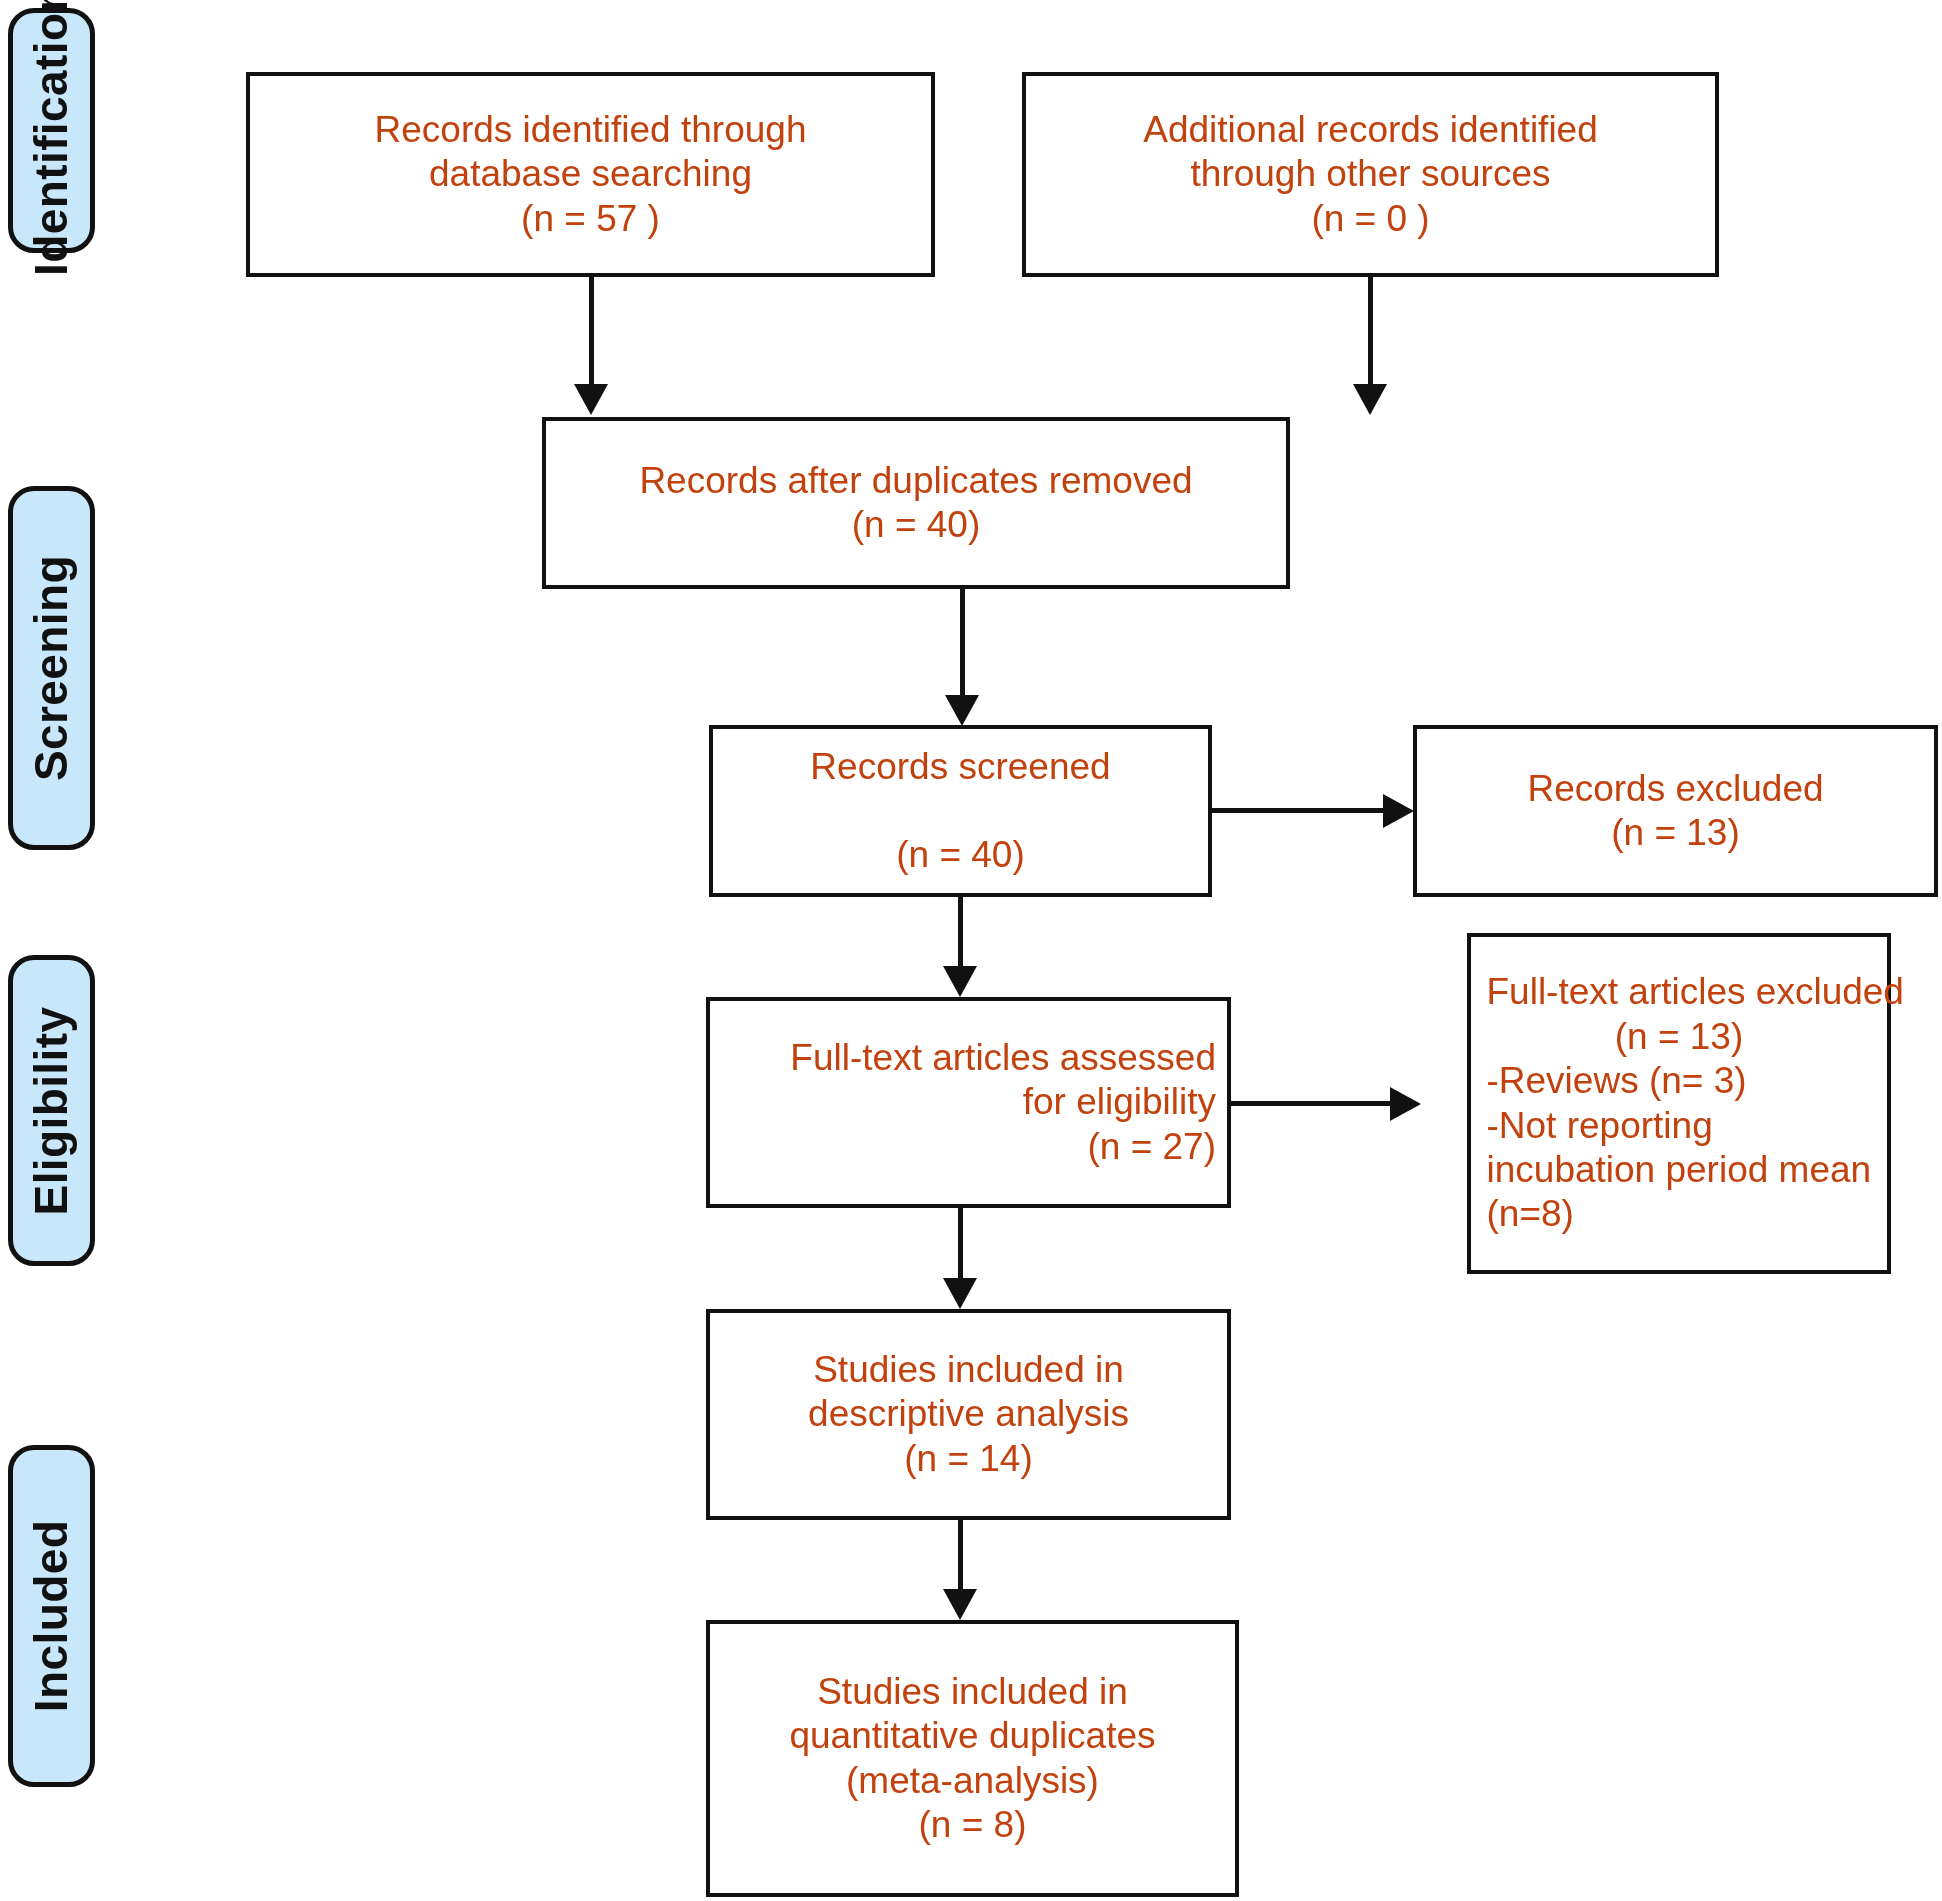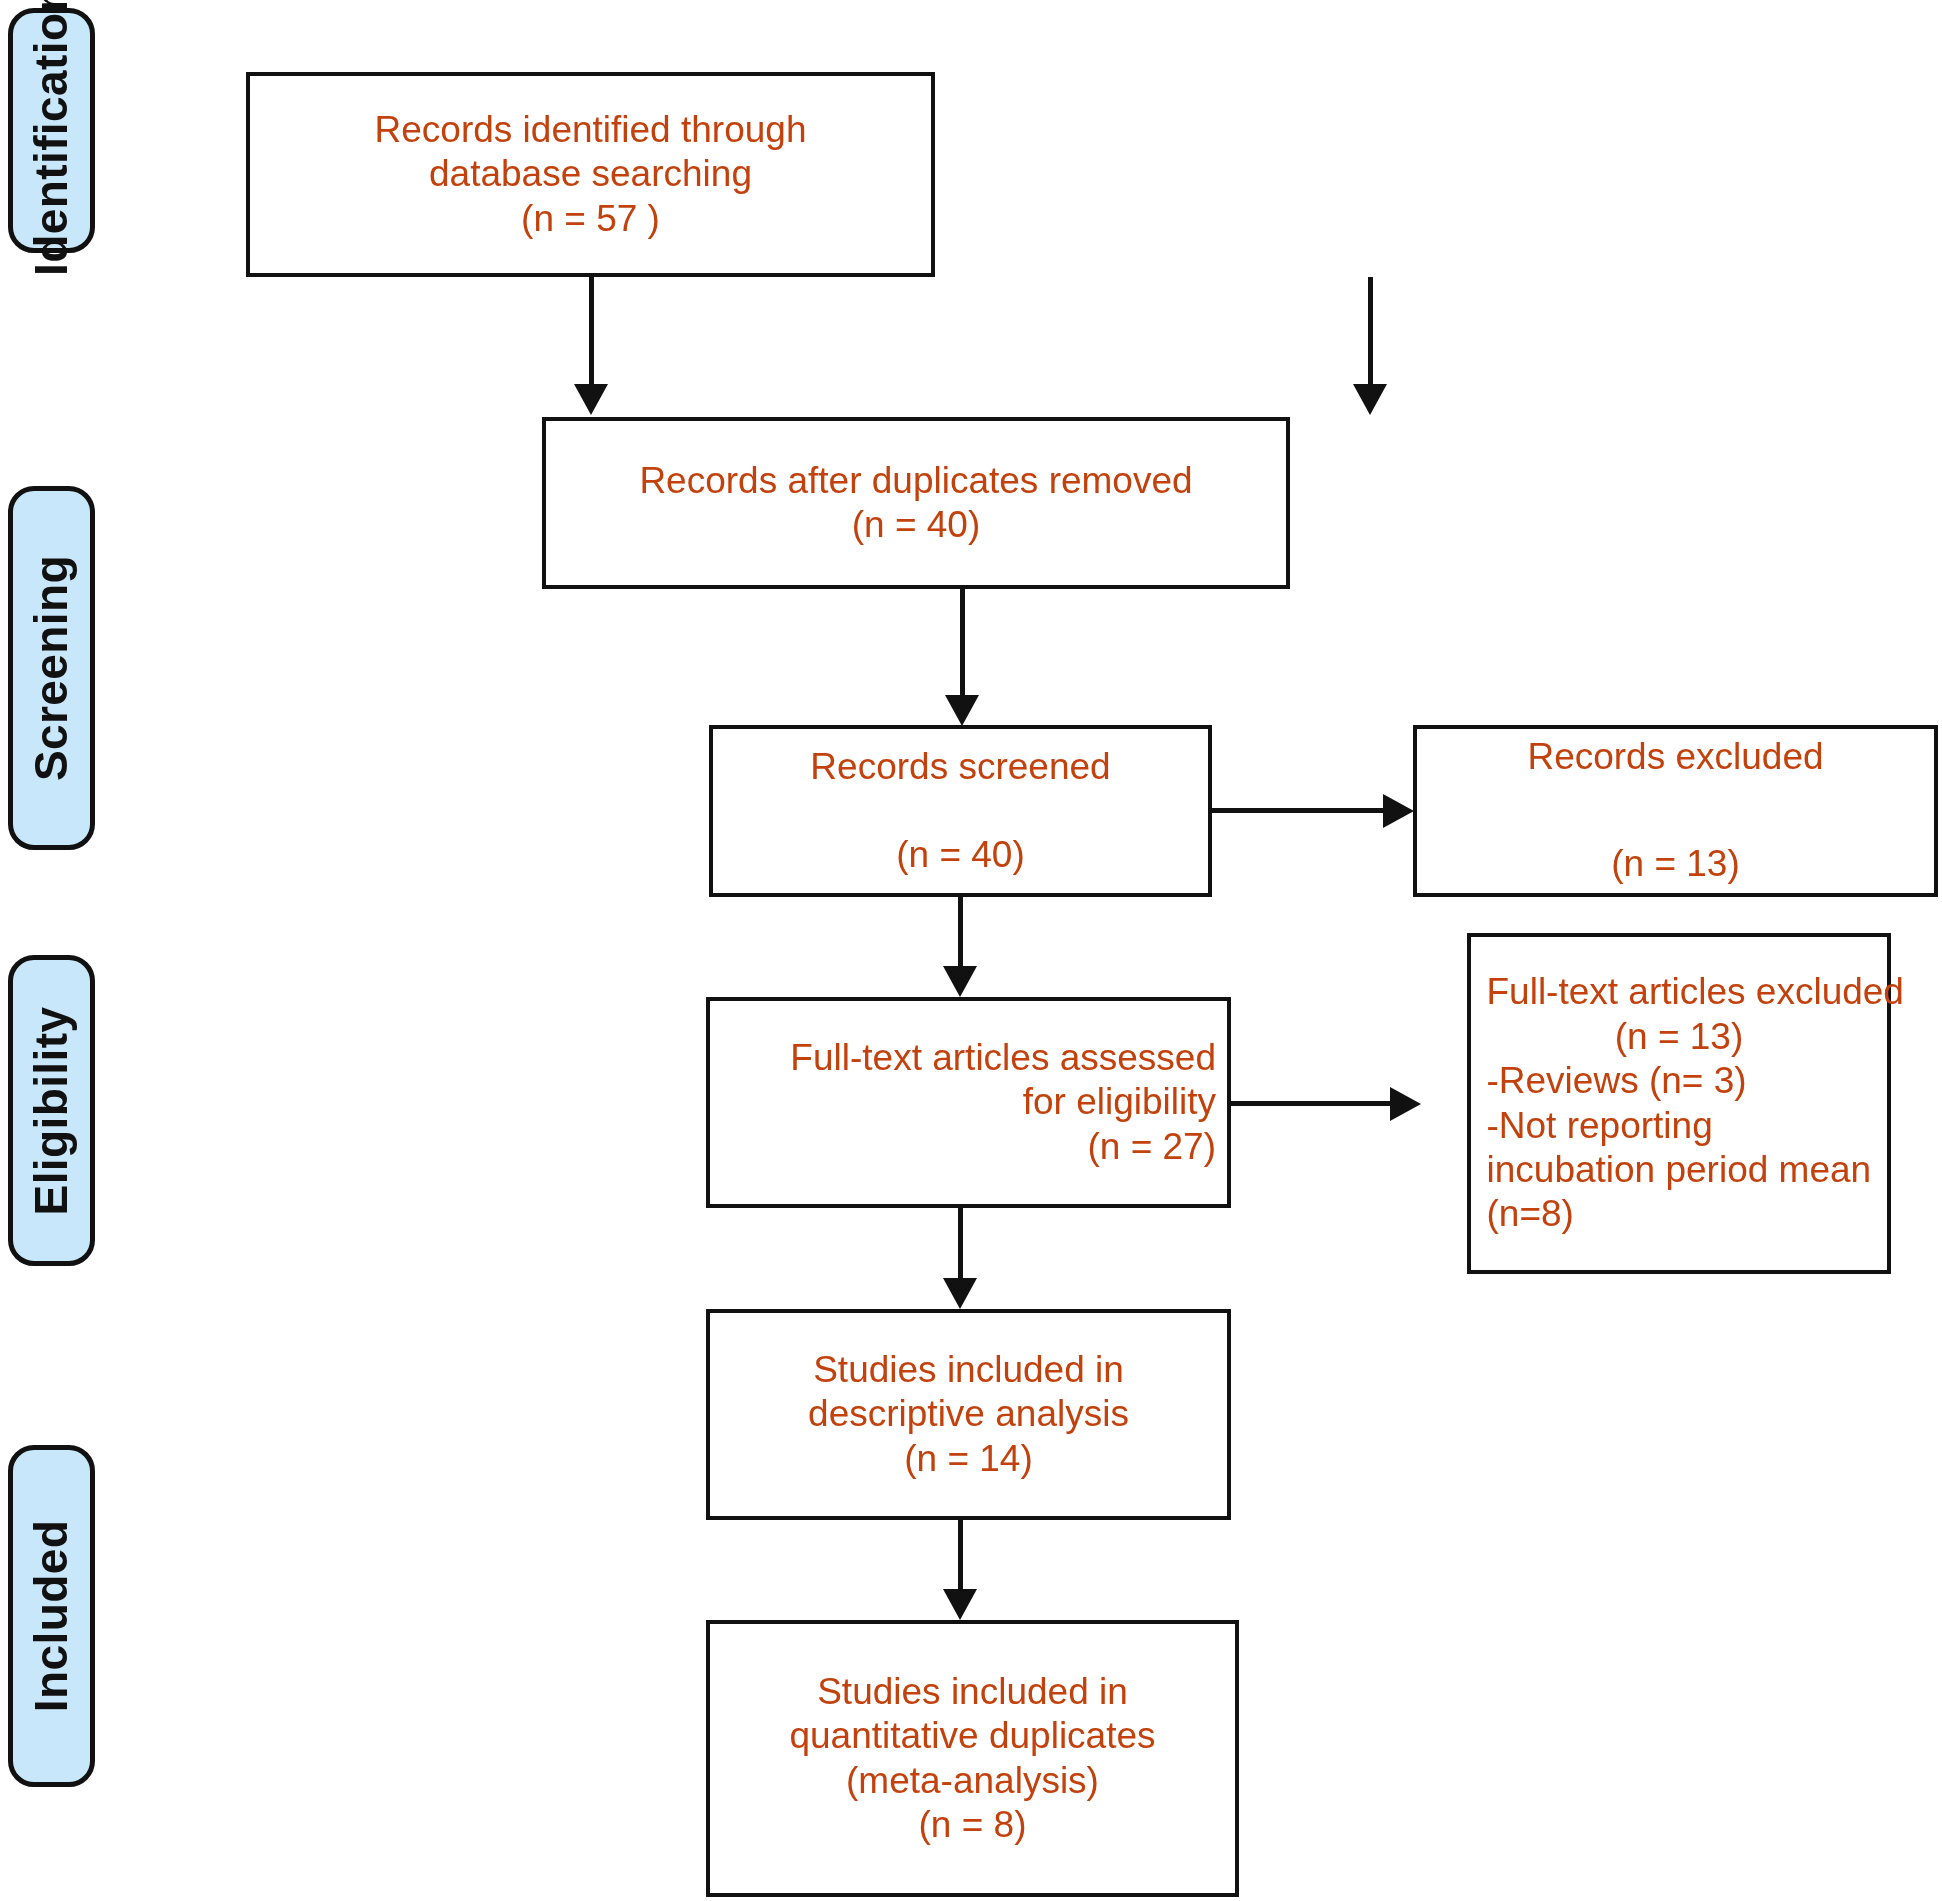--- a/index.html
+++ b/index.html
@@ -117,41 +117,46 @@
   <div class="stage" style="top:1445px; height:342px;">
     <span class="stage-label">Included</span>
   </div>
 
   <div class="box" style="left:246px; top:72px; width:689px; height:205px;">
     <div class="line">Records identified through</div>
     <div class="line">database searching</div>
     <div class="line">(n =  57 )</div>
   </div>
 
+  <div class="box" style="left:1022px; top:72px; width:697px; height:205px;">
+    <div class="line">Additional records identified</div>
+    <div class="line">through other sources</div>
+    <div class="line">(n =  0 )</div>
+  </div>
 
   <div class="vline" style="left:589px; top:277px; height:108px;"></div>
   <div class="arrow-down" style="left:574px; top:384px;"></div>
 
   <div class="vline" style="left:1368px; top:277px; height:108px;"></div>
   <div class="arrow-down" style="left:1353px; top:384px;"></div>
 
   <div class="box" style="left:542px; top:417px; width:748px; height:172px;">
     <div class="line">Records after duplicates removed</div>
     <div class="line">(n = 40)</div>
   </div>
 
   <div class="vline" style="left:960px; top:589px; height:108px;"></div>
   <div class="arrow-down" style="left:945px; top:695px;"></div>
 
   <div class="box" style="left:709px; top:725px; width:503px; height:172px;gap:44px;">
     <div class="line">Records screened</div>
     <div class="line">(n = 40)</div>
   </div>
 
-  <div class="box" style="left:1413px; top:725px; width:525px; height:172px;justify-content:space-between;">
+  <div class="box" style="left:1413px; top:725px; width:525px; height:172px;">
     <div class="line">Records excluded</div>
     <div class="line">(n = 13)</div>
   </div>
 
   <div class="hline" style="left:1212px; top:808px; width:172px;"></div>
   <div class="arrow-right" style="left:1383px; top:794px;"></div>
 
   <div class="vline" style="left:958px; top:897px; height:71px;"></div>
   <div class="arrow-down" style="left:943px; top:966px;"></div>
 

